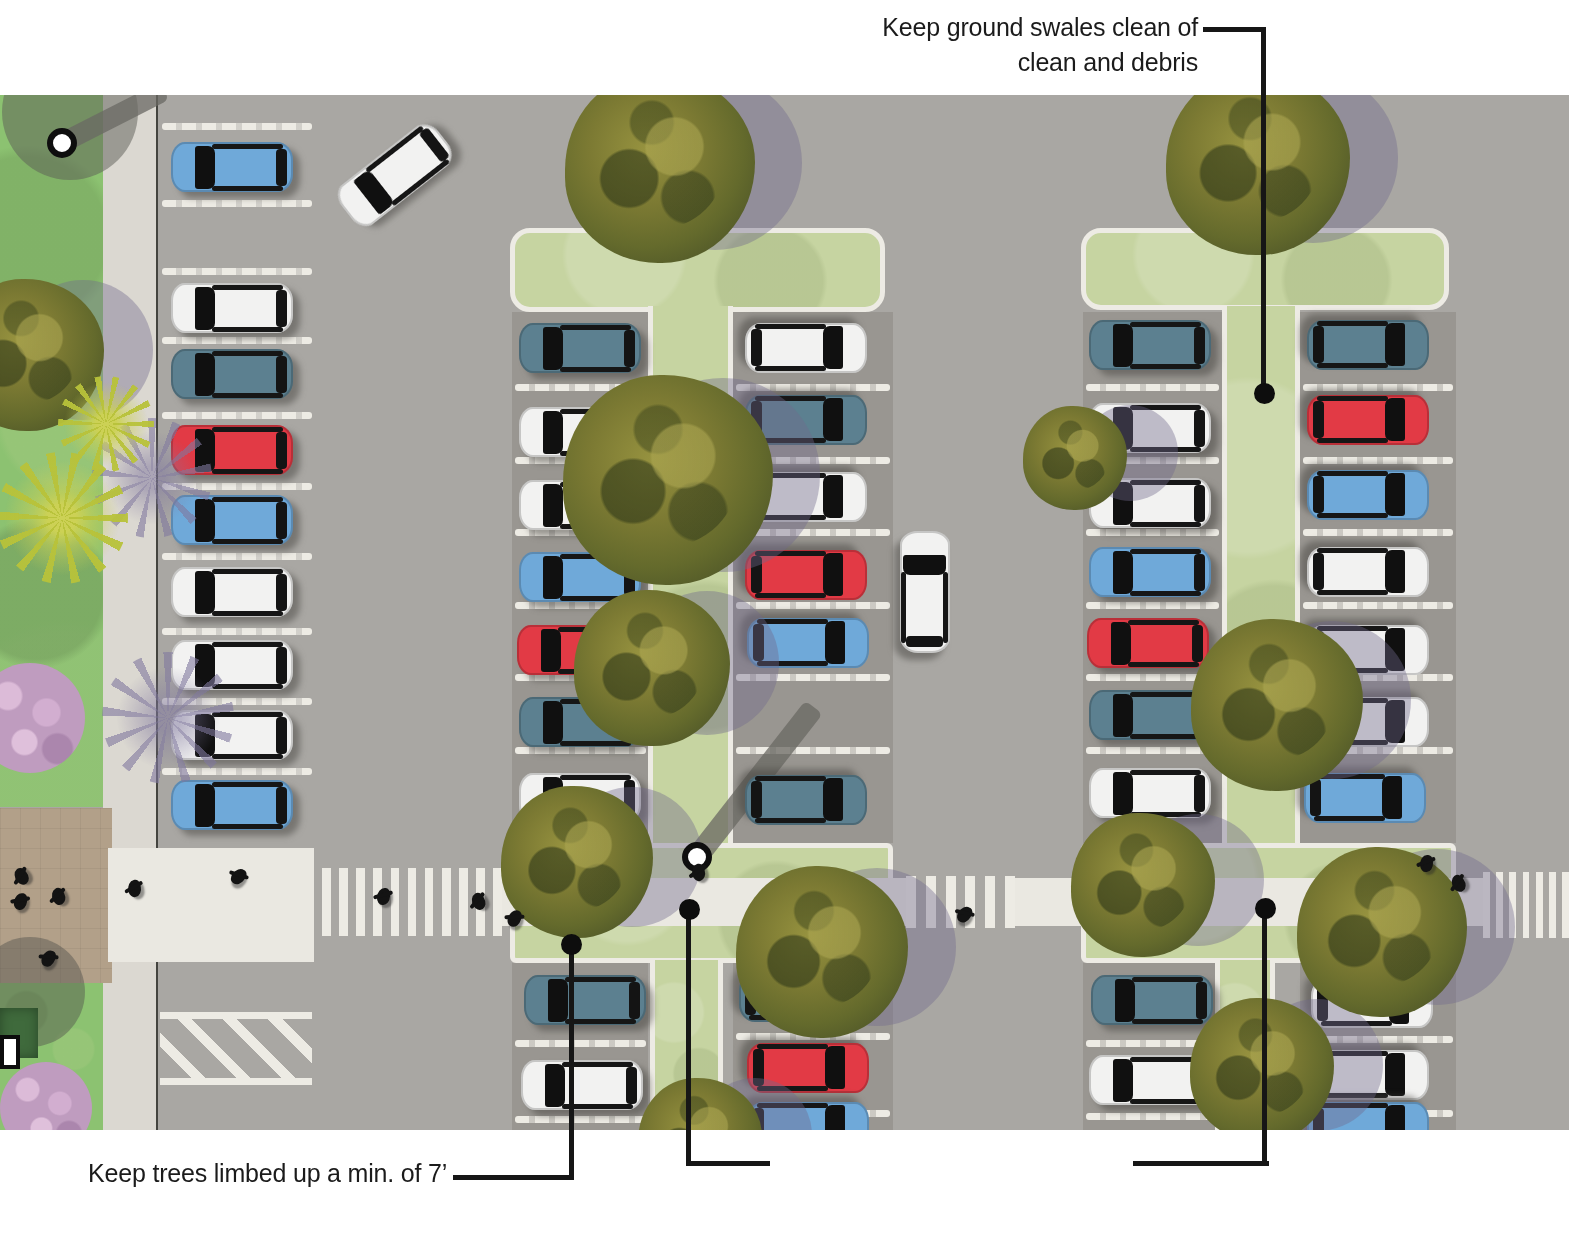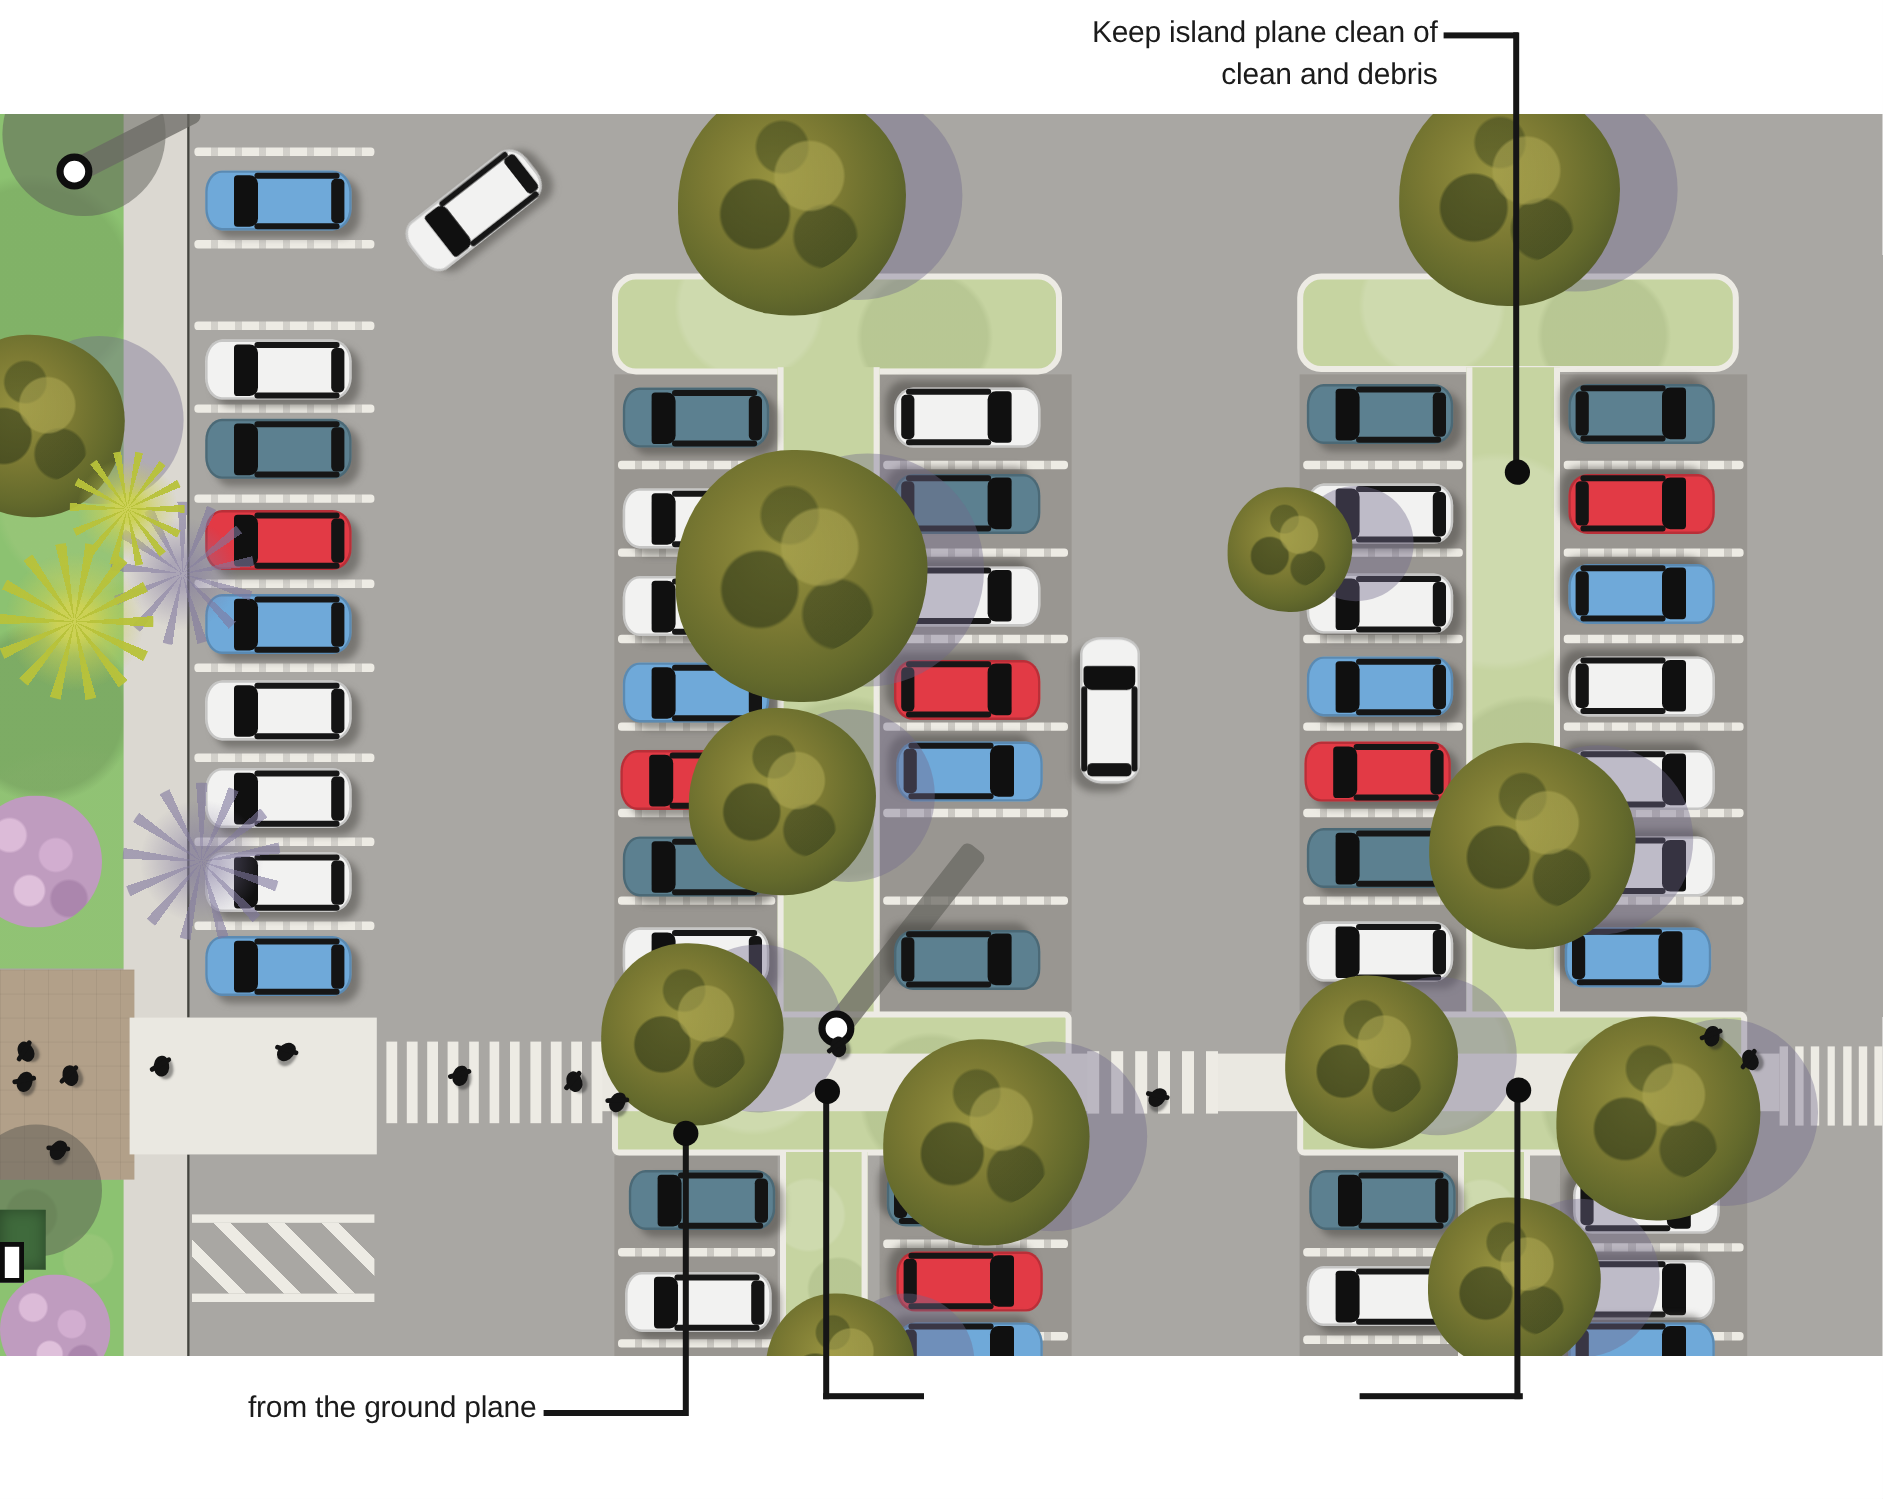--- a/index.html
+++ b/index.html
@@ -507,26 +507,26 @@
       <div class="ped" style="left: 377px; top: 793px; transform: rotate(2deg);"></div>
       <div class="ped" style="left: 472px; top: 798px; transform: rotate(-31deg);"></div>
       <div class="ped" style="left: 508px; top: 815px; transform: rotate(16deg);"></div>
       <div class="ped" style="left: 692px; top: 769px; transform: rotate(-17deg);"></div>
       <div class="ped" style="left: 958px; top: 811px; transform: rotate(30deg);"></div>
       <div class="ped" style="left: 1420px; top: 760px; transform: rotate(-3deg);"></div>
       <div class="ped" style="left: 1452px; top: 780px; transform: rotate(-36deg);"></div>
     </div>
 
   <div class="ann" style="right:371px;top:10px;text-align:right;">
-    <div>Keep island plane clean of</div>
+    <div>Keep ground swales clean of</div>
     <div>clean and debris</div>
   </div>
 
   <div class="ann" style="right:1122px;top:1156px;text-align:right;white-space:nowrap;">
-    <div>from the ground plane</div>
+    <div>Keep trees limbed up a min. of 7’</div>
   </div>
 
 <div class="leader" style="left: 1203px; top: 27px; width: 62px; height: 5px; background: rgb(22, 22, 22);"></div>
     <div class="leader" style="left: 1261px; top: 27px; width: 5px; height: 369px; background: rgb(22, 22, 22);"></div>
     <div class="leader" style="left: 453px; top: 1175px; width: 120px; height: 5px; background: rgb(22, 22, 22);"></div>
     <div class="leader" style="left: 569px; top: 944px; width: 5px; height: 236px; background: rgb(22, 22, 22);"></div>
     <div class="leader" style="left: 686px; top: 908px; width: 5px; height: 258px; background: rgb(22, 22, 22);"></div>
     <div class="leader" style="left: 686px; top: 1161px; width: 84px; height: 5px; background: rgb(22, 22, 22);"></div>
     <div class="leader" style="left: 1133px; top: 1161px; width: 136px; height: 5px; background: rgb(22, 22, 22);"></div>
     <div class="leader" style="left: 1262px; top: 906px; width: 5px; height: 260px; background: rgb(22, 22, 22);"></div>

